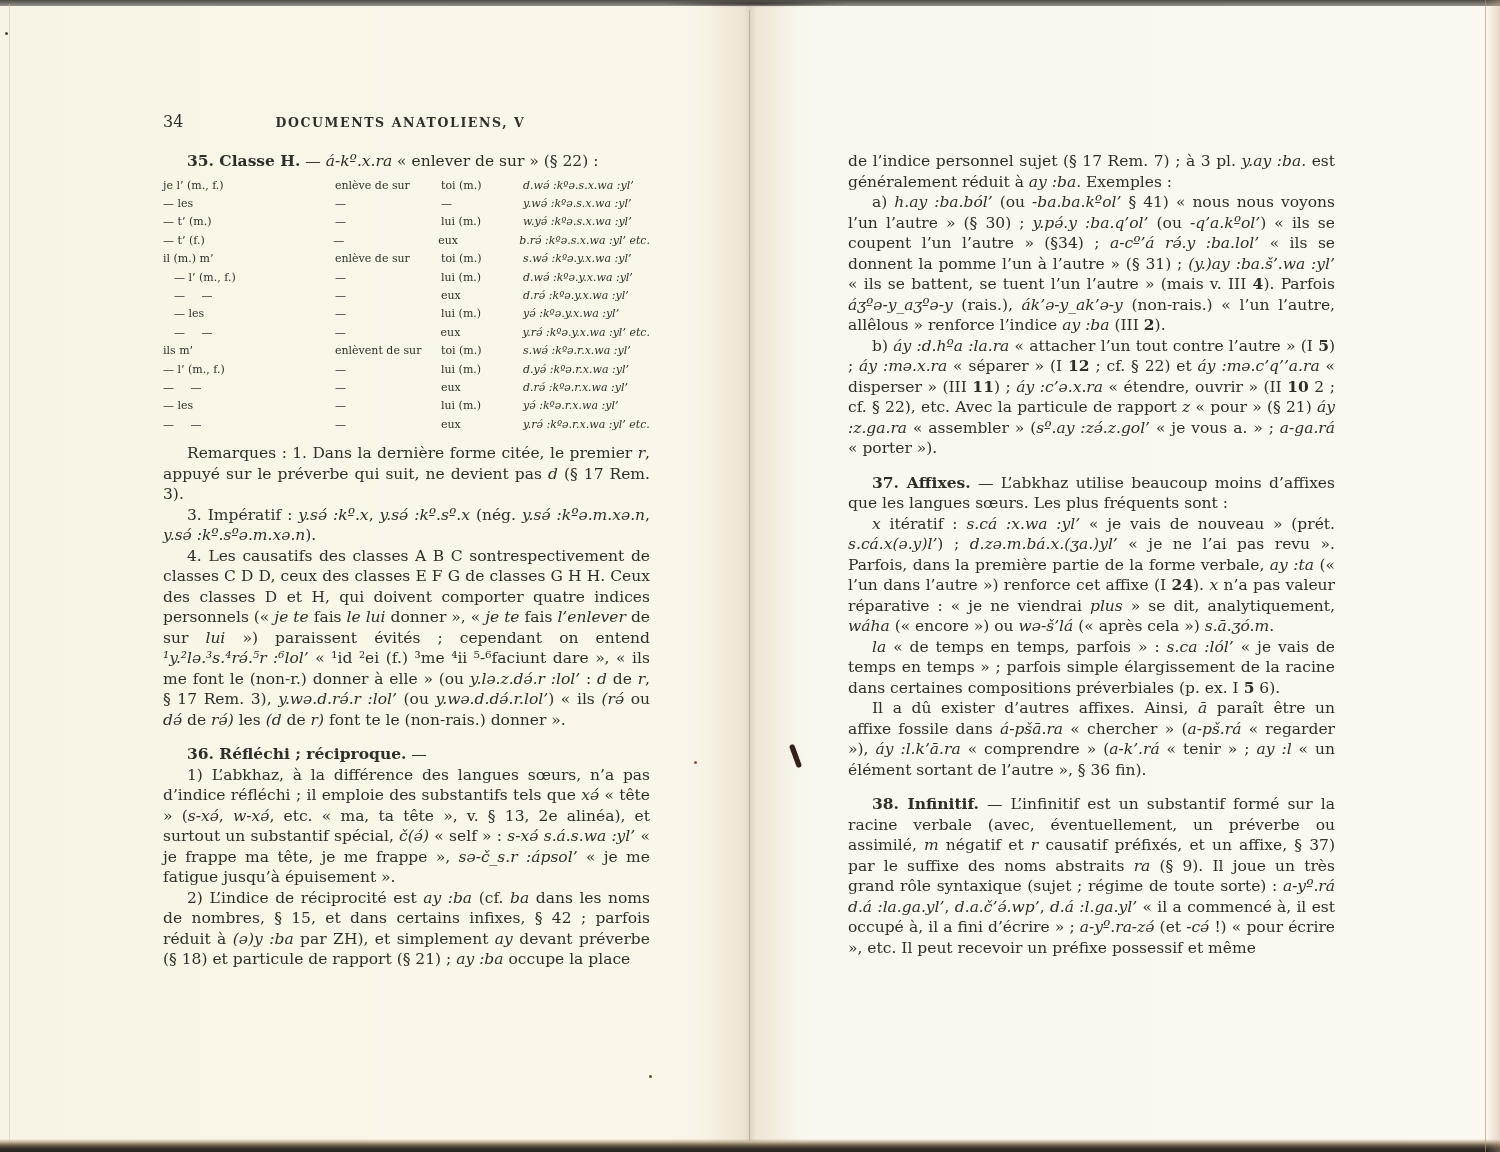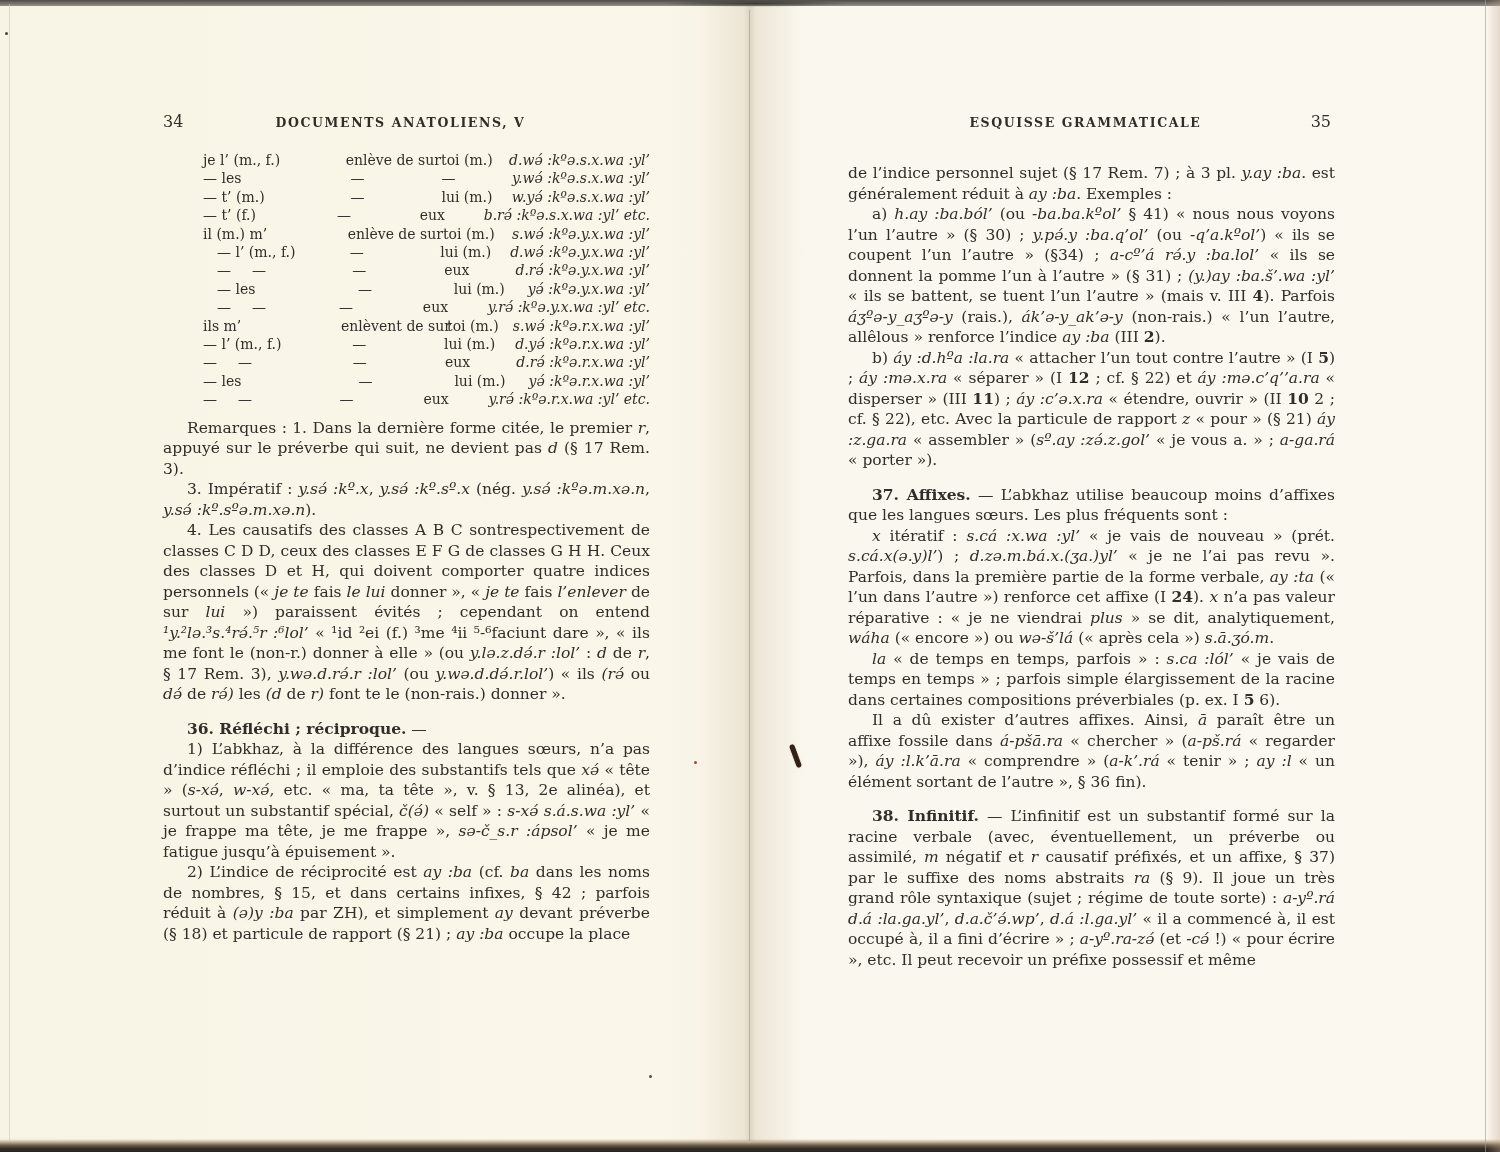--- a/index.html
+++ b/index.html
@@ -37,24 +37,24 @@
   .pghead .pageno{position:absolute;top:0;}
   .pghead .pageno.pn-left{left:0;}
   .pghead .pageno.pn-right{right:4px;}
   .pghead .rtitle{position:absolute;left:0;right:12px;top:3px;text-align:center;
     font-size:12.5px;font-weight:bold;letter-spacing:1.6px;}
 
   .blocks p{margin:0;font-size:15.5px;line-height:20.5px;text-align:justify;text-indent:24px;}
   .blocks p.noindent{text-indent:0;}
   .blocks p.heading{margin-top:14px;}
   #left-content .blocks > :first-child{margin-top:18px;}
-  #right-content .blocks > :first-child{margin-top:30px;}
+  #right-content .blocks > :first-child{margin-top:39px;}
 
   .vtable{margin:5px 0 9px;}
-  .vrow{display:flex;font-size:14px;line-height:18.4px;margin-left:40px;}
+  .vrow{display:flex;font-size:11px;line-height:18.4px;}
   .vrow .c1{width:172px;white-space:pre;}
   .vrow .c2{width:106px;text-align:left;white-space:pre;}
   .vrow .c3{width:82px;white-space:pre;}
   .vrow .c4{flex:1;font-style:italic;white-space:nowrap;}
 
   i{font-style:italic;}
   b{font-weight:bold;}
 </style>
 </head>
 <body>
@@ -71,20 +71,21 @@
 <div class="speck s1"></div>
 <div class="speck s2"></div>
 <div class="speck s3"></div>
 
 <div class="content" id="left-content">
   <div class="pghead">
     <span class="pageno pn-left">34</span>
     <span class="rtitle">DOCUMENTS ANATOLIENS, V</span>
   </div>
   <div class="blocks">
+      <p class="heading"><b>35. Classe H.</b><span> — </span><i>á-kº.x.ra</i><span> « enlever de sur » (§ 22) :</span></p>
       <div class="vtable">
         <div class="vrow">
           <span class="c1">je l’ (m., f.)</span>
           <span class="c2">enlève de sur</span>
           <span class="c3">toi (m.)</span>
           <span class="c4">d.wə́ :kºə.s.x.wa :yl’</span>
         </div>
         <div class="vrow">
           <span class="c1">— les</span>
           <span class="c2">—</span>
@@ -167,24 +168,20 @@
       <p class=""><span>Remarques : 1. Dans la dernière forme citée, le premier </span><i>r</i><span>, appuyé sur le préverbe qui suit, ne devient pas </span><i>d</i><span> (§ 17 Rem. 3).</span></p>
       <p class=""><span>3. Impératif : </span><i>y.sə́ :kº.x</i><span>, </span><i>y.sə́ :kº.sº.x</i><span> (nég. </span><i>y.sə́ :kºə.m.xə.n</i><span>, </span><i>y.sə́ :kº.sºə.m.xə.n</i><span>).</span></p>
       <p class=""><span>4. Les causatifs des classes A B C sontrespectivement de classes C D D, ceux des classes E F G de classes G H H. Ceux des classes D et H, qui doivent comporter quatre indices personnels (« </span><i>je te</i><span> fais </span><i>le lui</i><span> donner », « </span><i>je te</i><span> fais </span><i>l’enlever</i><span> de sur </span><i>lui</i><span> ») paraissent évités ; cependant on entend </span><i>¹y.²lə.³s.⁴rə́.⁵r :⁶lol’</i><span> « ¹id ²ei (f.) ³me ⁴ii ⁵-⁶faciunt dare », « ils me font le (non-r.) donner à elle » (ou </span><i>y.lə.z.də́.r :lol’</i><span> : </span><i>d</i><span> de </span><i>r</i><span>, § 17 Rem. 3), </span><i>y.wə.d.rə́.r :lol’</i><span> (ou </span><i>y.wə.d.də́.r.lol’</i><span>) « ils </span><i>(rə́</i><span> ou </span><i>də́</i><span> de </span><i>rə́)</i><span> les </span><i>(d</i><span> de </span><i>r)</i><span> font te le (non-rais.) donner ».</span></p>
       <p class="heading"><b>36. Réfléchi ; réciproque.</b><span> —</span></p>
       <p class=""><span>1) L’abkhaz, à la différence des langues sœurs, n’a pas d’indice réfléchi ; il emploie des substantifs tels que </span><i>xə́</i><span> « tête » (</span><i>s-xə́</i><span>, </span><i>w-xə́</i><span>, etc. « ma, ta tête », v. § 13, 2e alinéa), et surtout un substantif spécial, </span><i>č(ə́)</i><span> « self » : </span><i>s-xə́ s.á.s.wa :yl’</i><span> « je frappe ma tête, je me frappe », </span><i>sə-č_s.r :ápsol’</i><span> « je me fatigue jusqu’à épuisement ».</span></p>
       <p class=""><span>2) L’indice de réciprocité est </span><i>ay :ba</i><span> (cf. </span><i>ba</i><span> dans les noms de nombres, § 15, et dans certains infixes, § 42 ; parfois réduit à </span><i>(ə)y :ba</i><span> par ZH), et simplement </span><i>ay</i><span> devant préverbe (§ 18) et particule de rapport (§ 21) ; </span><i>ay :ba</i><span> occupe la place</span></p>
     </div>
 </div>
 
 <div class="content" id="right-content">
-  <div class="pghead">
-    <span class="rtitle">ESQUISSE GRAMMATICALE</span>
-    <span class="pageno pn-right">35</span>
-  </div>
   <div class="blocks">
       <p class=" noindent"><span>de l’indice personnel sujet (§ 17 Rem. 7) ; à 3 pl. </span><i>y.ay :ba</i><span>. est généralement réduit à </span><i>ay :ba</i><span>. Exemples :</span></p>
       <p class=""><span>a) </span><i>h.ay :ba.ból’</i><span> (ou </span><i>-ba.ba.kºol’</i><span> § 41) « nous nous voyons l’un l’autre » (§ 30) ; </span><i>y.pə́.y :ba.q’ol’</i><span> (ou </span><i>-q’a.kºol’</i><span>) « ils se coupent l’un l’autre » (§34) ; </span><i>a-cº’á rə́.y :ba.lol’</i><span> « ils se donnent la pomme l’un à l’autre » (§ 31) ; </span><i>(y.)ay :ba.š’.wa :yl’</i><span> « ils se battent, se tuent l’un l’autre » (mais v. III </span><b>4</b><span>). Parfois </span><i>áʒºə-y_aʒºə-y</i><span> (rais.), </span><i>ák’ə-y_ak’ə-y</i><span> (non-rais.) « l’un l’autre, allêlous » renforce l’indice </span><i>ay :ba</i><span> (III </span><b>2</b><span>).</span></p>
       <p class=""><span>b) </span><i>áy :d.hºa :la.ra</i><span> « attacher l’un tout contre l’autre » (I </span><b>5</b><span>) ; </span><i>áy :mə.x.ra</i><span> « séparer » (I </span><b>12</b><span> ; cf. § 22) et </span><i>áy :mə.c’q’’a.ra</i><span> « disperser » (III </span><b>11</b><span>) ; </span><i>áy :c’ə.x.ra</i><span> « étendre, ouvrir » (II </span><b>10</b><span> 2 ; cf. § 22), etc. Avec la particule de rapport </span><i>z</i><span> « pour » (§ 21) </span><i>áy :z.ga.ra</i><span> « assembler » (</span><i>sº.ay :zə́.z.gol’</i><span> « je vous a. » ; </span><i>a-ga.rá</i><span> « porter »).</span></p>
       <p class="heading"><b>37. Affixes.</b><span> — L’abkhaz utilise beaucoup moins d’affixes que les langues sœurs. Les plus fréquents sont :</span></p>
       <p class=""><i>x</i><span> itératif : </span><i>s.cá :x.wa :yl’</i><span> « je vais de nouveau » (prét. </span><i>s.cá.x(ə.y)l’</i><span>) ; </span><i>d.zə.m.bá.x.(ʒa.)yl’</i><span> « je ne l’ai pas revu ». Parfois, dans la première partie de la forme verbale, </span><i>ay :ta</i><span> (« l’un dans l’autre ») renforce cet affixe (I </span><b>24</b><span>). </span><i>x</i><span> n’a pas valeur réparative : « je ne viendrai </span><i>plus</i><span> » se dit, analytiquement, </span><i>wáha</i><span> (« encore ») ou </span><i>wə-š’lá</i><span> (« après cela ») </span><i>s.ā.ʒó.m</i><span>.</span></p>
       <p class=""><i>la</i><span> « de temps en temps, parfois » : </span><i>s.ca :lól’</i><span> « je vais de temps en temps » ; parfois simple élargissement de la racine dans certaines compositions préverbiales (p. ex. I </span><b>5</b><span> 6).</span></p>
       <p class=""><span>Il a dû exister d’autres affixes. Ainsi, </span><i>ā</i><span> paraît être un affixe fossile dans </span><i>á-pšā.ra</i><span> « chercher » (</span><i>a-pš.rá</i><span> « regarder »), </span><i>áy :l.k’ā.ra</i><span> « comprendre » (</span><i>a-k’.rá</i><span> « tenir » ; </span><i>ay :l</i><span> « un élément sortant de l’autre », § 36 fin).</span></p>
       <p class="heading"><b>38. Infinitif.</b><span> — L’infinitif est un substantif formé sur la racine verbale (avec, éventuellement, un préverbe ou assimilé, </span><i>m</i><span> négatif et </span><i>r</i><span> causatif préfixés, et un affixe, § 37) par le suffixe des noms abstraits </span><i>ra</i><span> (§ 9). Il joue un très grand rôle syntaxique (sujet ; régime de toute sorte) : </span><i>a-yº.rá d.á :la.ga.yl’</i><span>, </span><i>d.a.č’ə́.wp’</i><span>, </span><i>d.á :l.ga.yl’</i><span> « il a commencé à, il est occupé à, il a fini d’écrire » ; </span><i>a-yº.ra-zə́</i><span> (et </span><i>-cə́</i><span> !) « pour écrire », etc. Il peut recevoir un préfixe possessif et même</span></p>
     </div>

